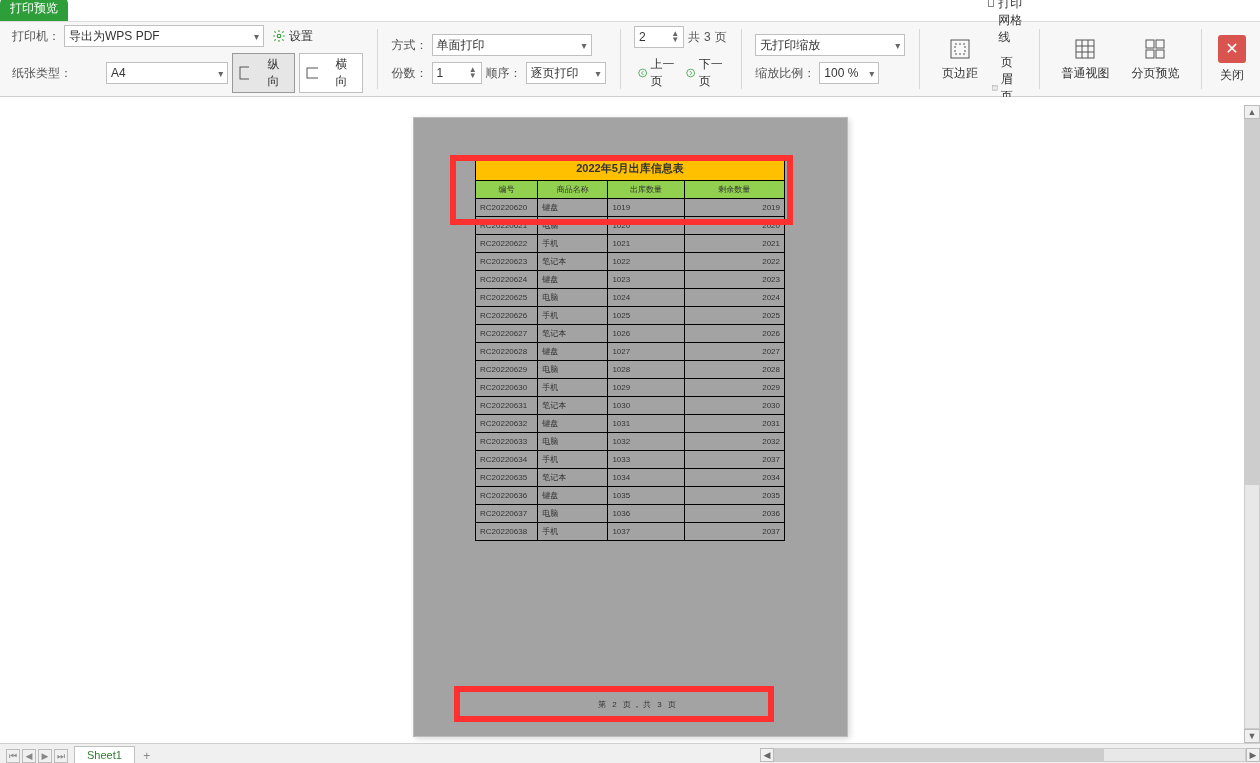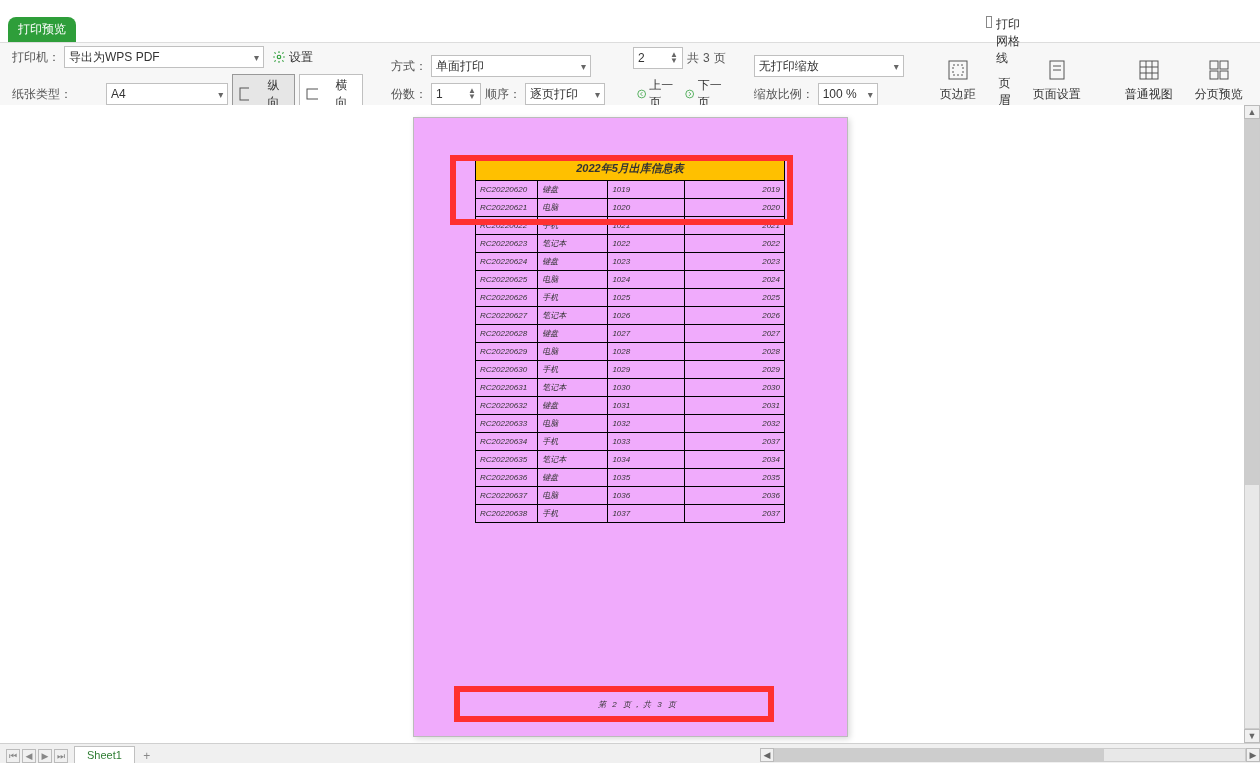--- a/index.html
+++ b/index.html
@@ -1,18 +1,18 @@
 <!DOCTYPE html>
 <html><head>
 <meta charset="utf-8">
 <style>
 * { box-sizing: border-box; margin: 0; padding: 0; }
 body { font-family: "Microsoft YaHei", sans-serif; font-size: 12px; background: #fff; color: #333; overflow: hidden; }
 
-.tab-bar { height: 43px; background: #fff; border-bottom: 1px solid #ddd; display: flex; align-items: flex-end; padding-left: 8px; }
+.tab-bar { height: 22px; background: #fff; border-bottom: 1px solid #ddd; display: flex; align-items: flex-end; padding-left: 0; }
 .tab-active { background: #2e9e3a; color: #fff; padding: 4px 10px; border-radius: 8px 8px 0 0; font-size: 12px; }
 
 .ribbon { height: 75px; background: #f7f7f7; border-bottom: 1px solid #d0d0d0; display: flex; align-items: center; padding: 0 6px; gap: 6px; }
 .ribbon-group { display: flex; flex-direction: column; gap: 6px; justify-content: center; height: 100%; padding: 0 6px; }
 .ribbon-sep { width: 1px; height: 60px; background: #d8d8d8; margin: 0 2px; }
 .row { display: flex; align-items: center; gap: 4px; }
 .lbl { color: #555; white-space: nowrap; }
 .combo { display: inline-flex; align-items: center; border: 1px solid #c0c0c0; background: #fff; height: 22px; padding: 0 4px; position: relative; }
 .combo .arrow { margin-left: auto; color: #666; font-size: 10px; }
 .combo-wide { width: 200px; }
@@ -28,21 +28,21 @@
 
 .big-btn { display: flex; flex-direction: column; align-items: center; justify-content: center; gap: 4px; padding: 4px 8px; cursor: pointer; }
 .big-btn svg { width: 24px; height: 24px; }
 .big-btn span { font-size: 12px; color: #333; white-space: nowrap; }
 .close-big { background: #d9534f; color: #fff; width: 28px; height: 28px; display: flex; align-items: center; justify-content: center; border-radius: 3px; font-size: 16px; }
 
 .checkbox-row { display: inline-flex; align-items: flex-start; gap: 4px; }
 .checkbox-box { width: 12px; height: 12px; border: 1px solid #888; background: #fff; }
 
 .preview-area { position: absolute; top: 105px; bottom: 20px; left: 0; right: 0; background: #fff; overflow: hidden; display: flex; justify-content: center; padding-top: 12px; }
-.page { width: 435px; height: 620px; background: #f0abfc; border: 1px solid #bbb; box-shadow: 2px 2px 6px rgba(0,0,0,0.15); position: relative; padding: 38px 32px 30px; font-style: italic; }
+.page { width: 435px; height: 620px; background: #a3a3a3; border: 1px solid #bbb; box-shadow: 2px 2px 6px rgba(0,0,0,0.15); position: relative; padding: 38px 32px 30px; }
 
 .highlight-top { position: absolute; border: 6px solid #ff3030; left: 36px; top: 37px; width: 343px; height: 70px; pointer-events: none; }
 .highlight-bot { position: absolute; border: 6px solid #ff3030; left: 40px; bottom: 14px; width: 320px; height: 36px; pointer-events: none; }
 
 .sheet-table { width: 310px; border-collapse: collapse; margin: 0 auto; }
 .sheet-table td, .sheet-table th { border: 1px solid #000; font-size: 8px; padding: 3px 4px; }
 .title-row td { background: #ffc000; text-align: center; font-size: 11px; font-weight: bold; height: 24px; }
 .hdr-row th { background: #92d050; text-align: center; font-weight: normal; height: 18px; }
 .data-row td:nth-child(1){ width: 62px; }
 .data-row td:nth-child(2){ width: 70px; }
@@ -208,28 +208,20 @@
         <span>打印网格线</span>
       </div>
       <div class="icon-btn">
         <svg viewBox="0 0 24 24">
             <rect x="3" y="3" width="18" height="18" fill="none" stroke="#555"></rect>
             <line x1="3" y1="7" x2="21" y2="7" stroke="#555"></line>
             <line x1="3" y1="17" x2="21" y2="17" stroke="#555"></line>
           </svg>
         <span>页眉页脚</span>
       </div>
-    </div>
-    <div class="big-btn">
-      <svg viewBox="0 0 24 24">
-          <rect x="5" y="3" width="14" height="18" fill="none" stroke="#555"></rect>
-          <line x1="8" y1="8" x2="16" y2="8" stroke="#555"></line>
-          <line x1="8" y1="12" x2="16" y2="12" stroke="#555"></line>
-        </svg>
-      <span>页面设置</span>
     </div>
   </div>
 
   <div class="ribbon-sep"></div>
 
   <div class="ribbon-group" style="flex-direction:row;">
     <div class="big-btn">
       <svg viewBox="0 0 24 24">
           <rect x="3" y="3" width="18" height="18" fill="none" stroke="#555"></rect>
           <line x1="3" y1="9" x2="21" y2="9" stroke="#555"></line>
@@ -259,20 +251,26 @@
 </div>
 
 <div class="preview-area">
   <div class="page">
     <div class="highlight-top"></div>
     <table class="sheet-table">
       <tbody>
           <tr class="title-row">
             <td colspan="4">2022年5月出库信息表</td>
           </tr>
+      <tr class="hdr-row">
+        <th>编号</th>
+        <th>商品名称</th>
+        <th>出库数量</th>
+        <th>剩余数量</th>
+      </tr>
       </tbody>
         <tbody id="table-body">
           <tr class="data-row">
             <td>RC20220620</td>
             <td>键盘</td>
             <td>1019</td>
             <td>2019</td>
           </tr>
           <tr class="data-row">
             <td>RC20220621</td>

